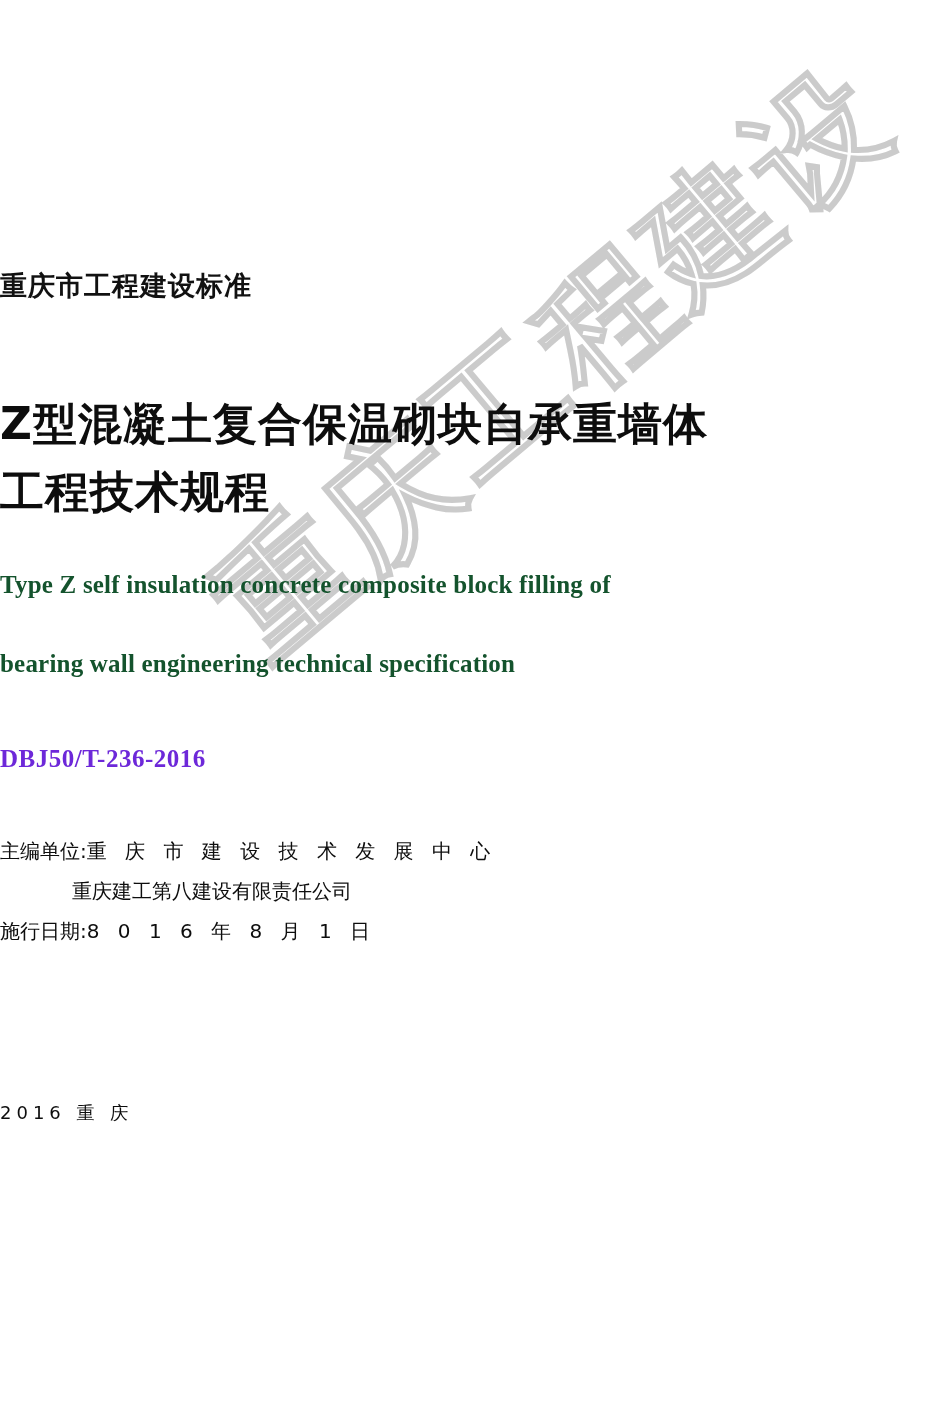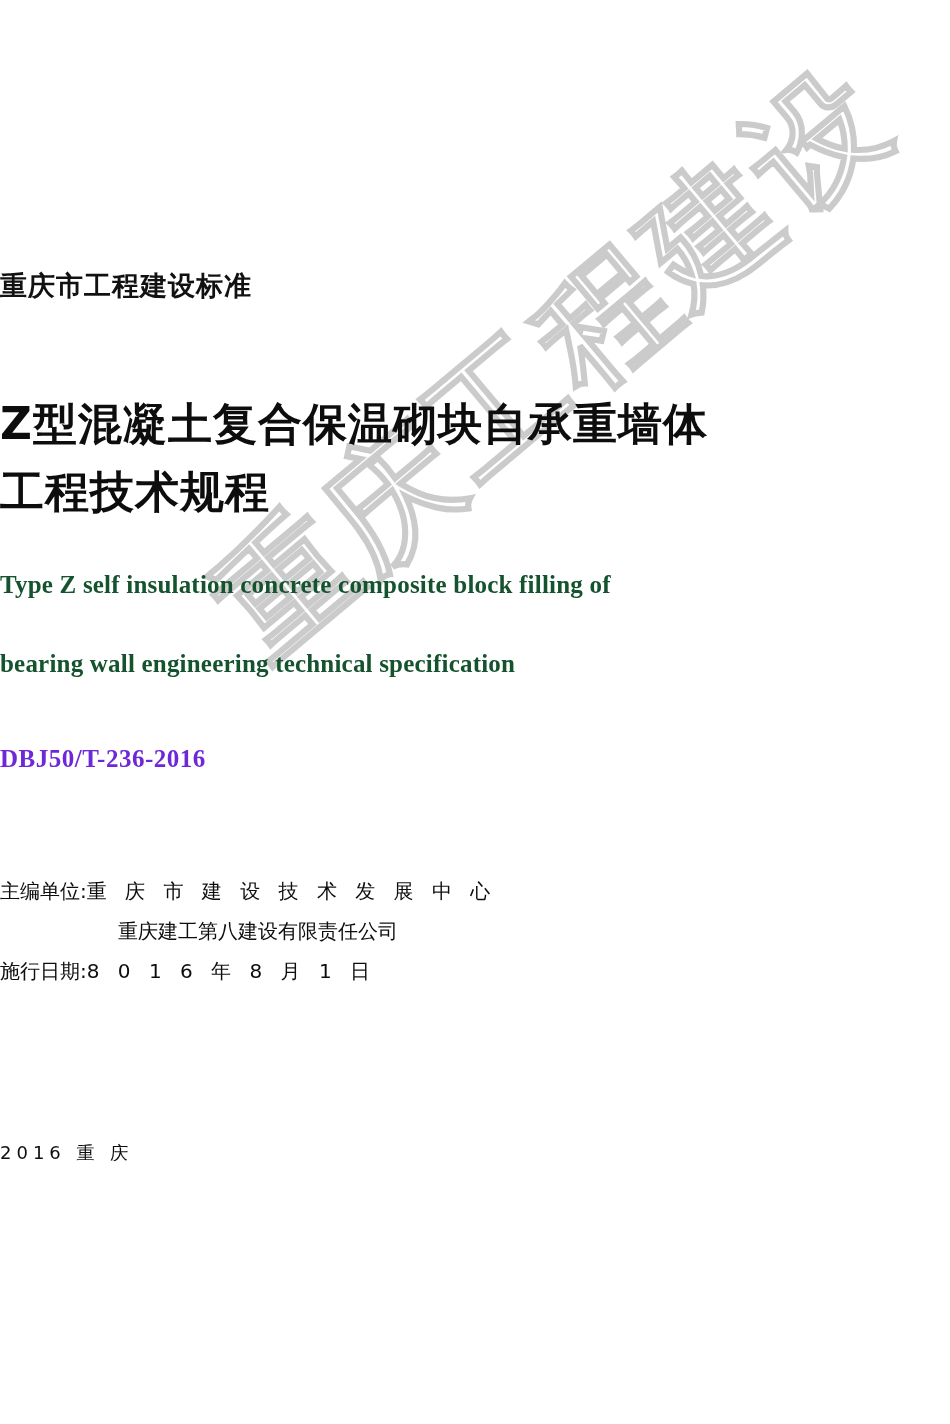--- a/index.html
+++ b/index.html
@@ -83,40 +83,40 @@
   }
   .code {
     margin-top: 62px;
     font-family: "Liberation Serif", serif;
     font-size: 25px;
     font-weight: 700;
     letter-spacing: 0.5px;
     color: #6d28d9;
   }
   .meta {
-    margin-top: 98px;
+    margin-top: 58px;
     font-family: "DejaVu Sans", sans-serif;
     font-size: 20px;
     line-height: 2.0;
     color: #0d0d0d;
   }
   .meta-row {
     white-space: nowrap;
   }
   .meta-row .lbl {
     letter-spacing: 0px;
   }
   .meta-row .val-spaced {
     letter-spacing: 6px;
   }
   .meta-row .val-tight {
     letter-spacing: 0px;
   }
   .meta-indent {
-    padding-left: 118px;
+    padding-left: 72px;
   }
   .footer {
     margin-top: 150px;
     font-family: "DejaVu Sans", sans-serif;
     font-size: 18px;
     letter-spacing: 5px;
     color: #0d0d0d;
   }
 </style>
 </head>

